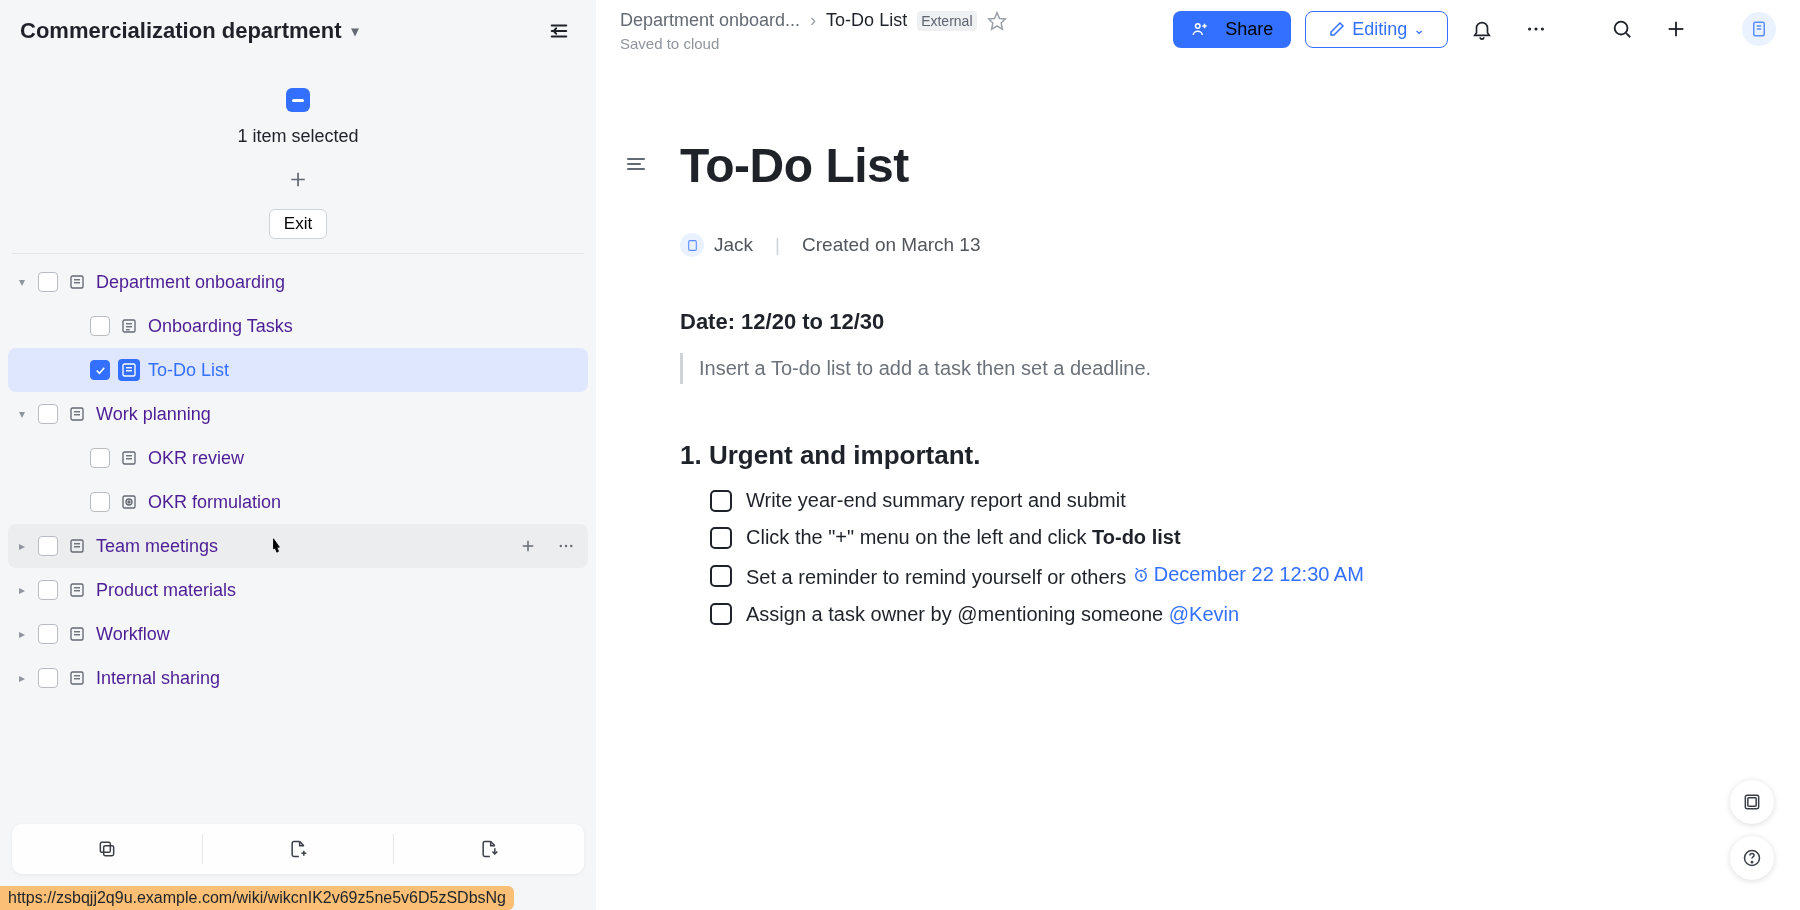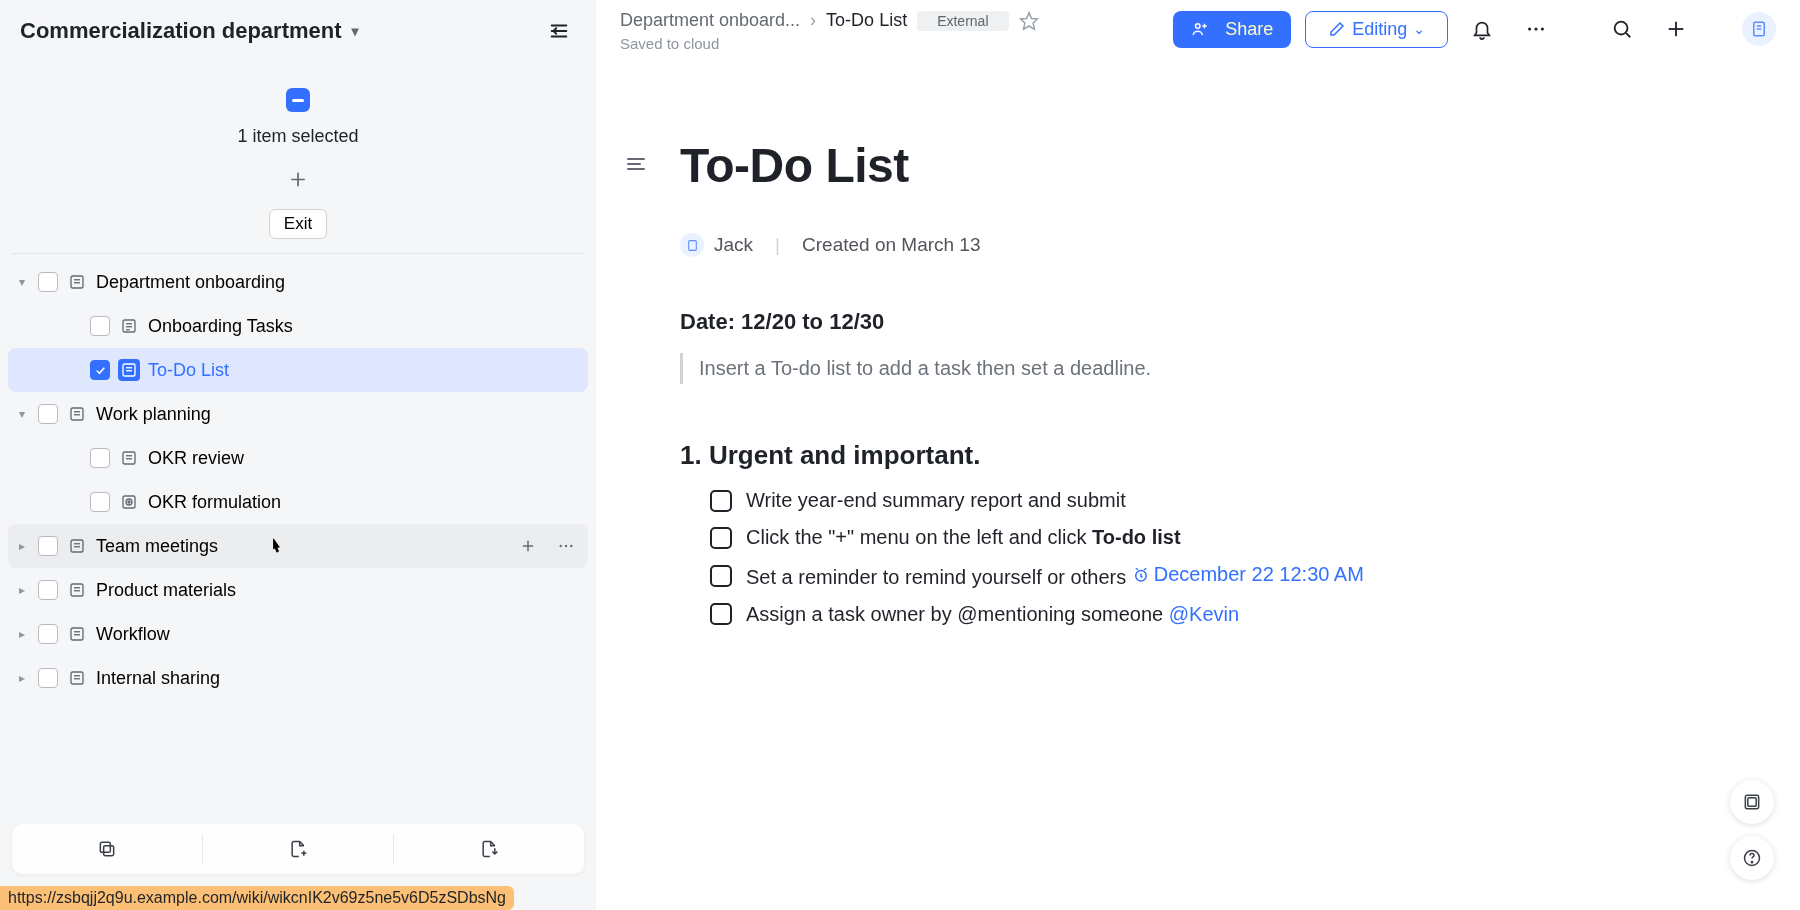--- a/index.html
+++ b/index.html
@@ -31,21 +31,21 @@
   .node.hovered { background:#ecedef; }
   .node.selected { background:#dfe7ff; }
   .node .twisty { width:16px; text-align:center; color:#8f959e; font-size:12px; user-select:none; }
   .node .cbox { width:20px; height:20px; border:1.5px solid #b8bcc2; border-radius:4px; background:#fff; display:flex; align-items:center; justify-content:center; flex-shrink:0; }
   .node .cbox.checked { background:#3370ff; border-color:#3370ff; }
   .node .cbox.checked svg { display:block; }
   .node .cbox svg { display:none; }
   .node .doc-icon { width:22px; height:22px; display:flex; align-items:center; justify-content:center; color:#646a73; flex-shrink:0; }
   .node.selected .doc-icon { color:#3370ff; }
   .node .doc-icon.filled { background:#3370ff; border-radius:4px; color:#fff; }
-  .node .label { font-size:18px; color:#000000; white-space:nowrap; }
+  .node .label { font-size:18px; color:#4c1d95; white-space:nowrap; }
   .node.selected .label { color:#3370ff; }
   .node .row-actions { margin-left:auto; display:none; align-items:center; gap:10px; color:#646a73; }
   .node.hovered .row-actions { display:flex; }
   .row-actions .act { width:28px; height:28px; display:flex; align-items:center; justify-content:center; cursor:pointer; }
   .cursor-hand { position:relative; left:40px; top:2px; }
 
   .indent-0 { padding-left: 6px; }
   .indent-1 { padding-left: 30px; }
   .spacer-twisty { width:16px; }
 
@@ -56,26 +56,26 @@
   .url-hint { position:absolute; bottom:0; left:0; background:#fbbf75; color:#1f2329; font-size:16px; padding:3px 8px; border-top-right-radius:6px; border-bottom-right-radius:6px; }
 
   
   .main { flex:1; height:100%; background:#fff; display:flex; flex-direction:column; position:relative; }
   .topbar { display:flex; align-items:center; padding: 6px 24px 6px 24px; gap:16px; }
   .crumb-block { display:flex; flex-direction:column; gap:2px; padding-top:4px; flex:1; min-width:0; }
   .crumbs { display:flex; align-items:center; gap:10px; font-size:18px; color:#1f2329; }
   .crumbs .first { color:#646a73; white-space:nowrap; }
   .crumbs .sep { color:#9aa0a8; }
   .crumbs .last { font-weight:400; }
-  .ext-badge { background:#eef0f2; color:#5e6470; border-radius:4px; font-size:14px; padding:2px 20px; }
+  .ext-badge { background:#eef0f2; color:#5e6470; border-radius:4px; font-size:14px; padding:2px 4px; }
   .star { color:#9aa0a8; cursor:pointer; }
   .saved { font-size:15px; color:#8f959e; margin-top:2px; }
 
   .top-actions { display:flex; align-items:center; gap:14px; }
-  .share-btn { background:#3370ff; color:#fef9c3; border:none; border-radius:8px; padding:8px 18px; font-size:18px; display:flex; align-items:center; gap:16px; cursor:pointer; }
+  .share-btn { background:#3370ff; color:#000000; border:none; border-radius:8px; padding:8px 18px; font-size:18px; display:flex; align-items:center; gap:16px; cursor:pointer; }
   .edit-btn  { background:#fff; color:#3370ff; border:1.5px solid #3370ff; border-radius:8px; padding:7px 22px; font-size:18px; display:flex; align-items:center; gap:6px; cursor:pointer; }
   .icon-btn { width:40px; height:40px; border-radius:8px; display:flex; align-items:center; justify-content:center; color:#1f2329; cursor:pointer; }
   .avatar { width:34px; height:34px; border-radius:50%; background:#eaf2ff; display:flex; align-items:center; justify-content:center; font-size:16px; }
 
   .doc-body { padding: 80px 0 0 28px; display:flex; }
   .outline-btn { width:30px; height:30px; color:#646a73; margin-top:14px; margin-right:26px; cursor:pointer; }
   .doc-content { max-width: 880px; }
   .doc-title { font-size:48px; font-weight:800; letter-spacing:-0.5px; }
   .meta-row { display:flex; align-items:center; gap:22px; margin-top:40px; font-size:19px; color:#52565c; }
   .meta-row .author { display:flex; align-items:center; gap:10px; }

